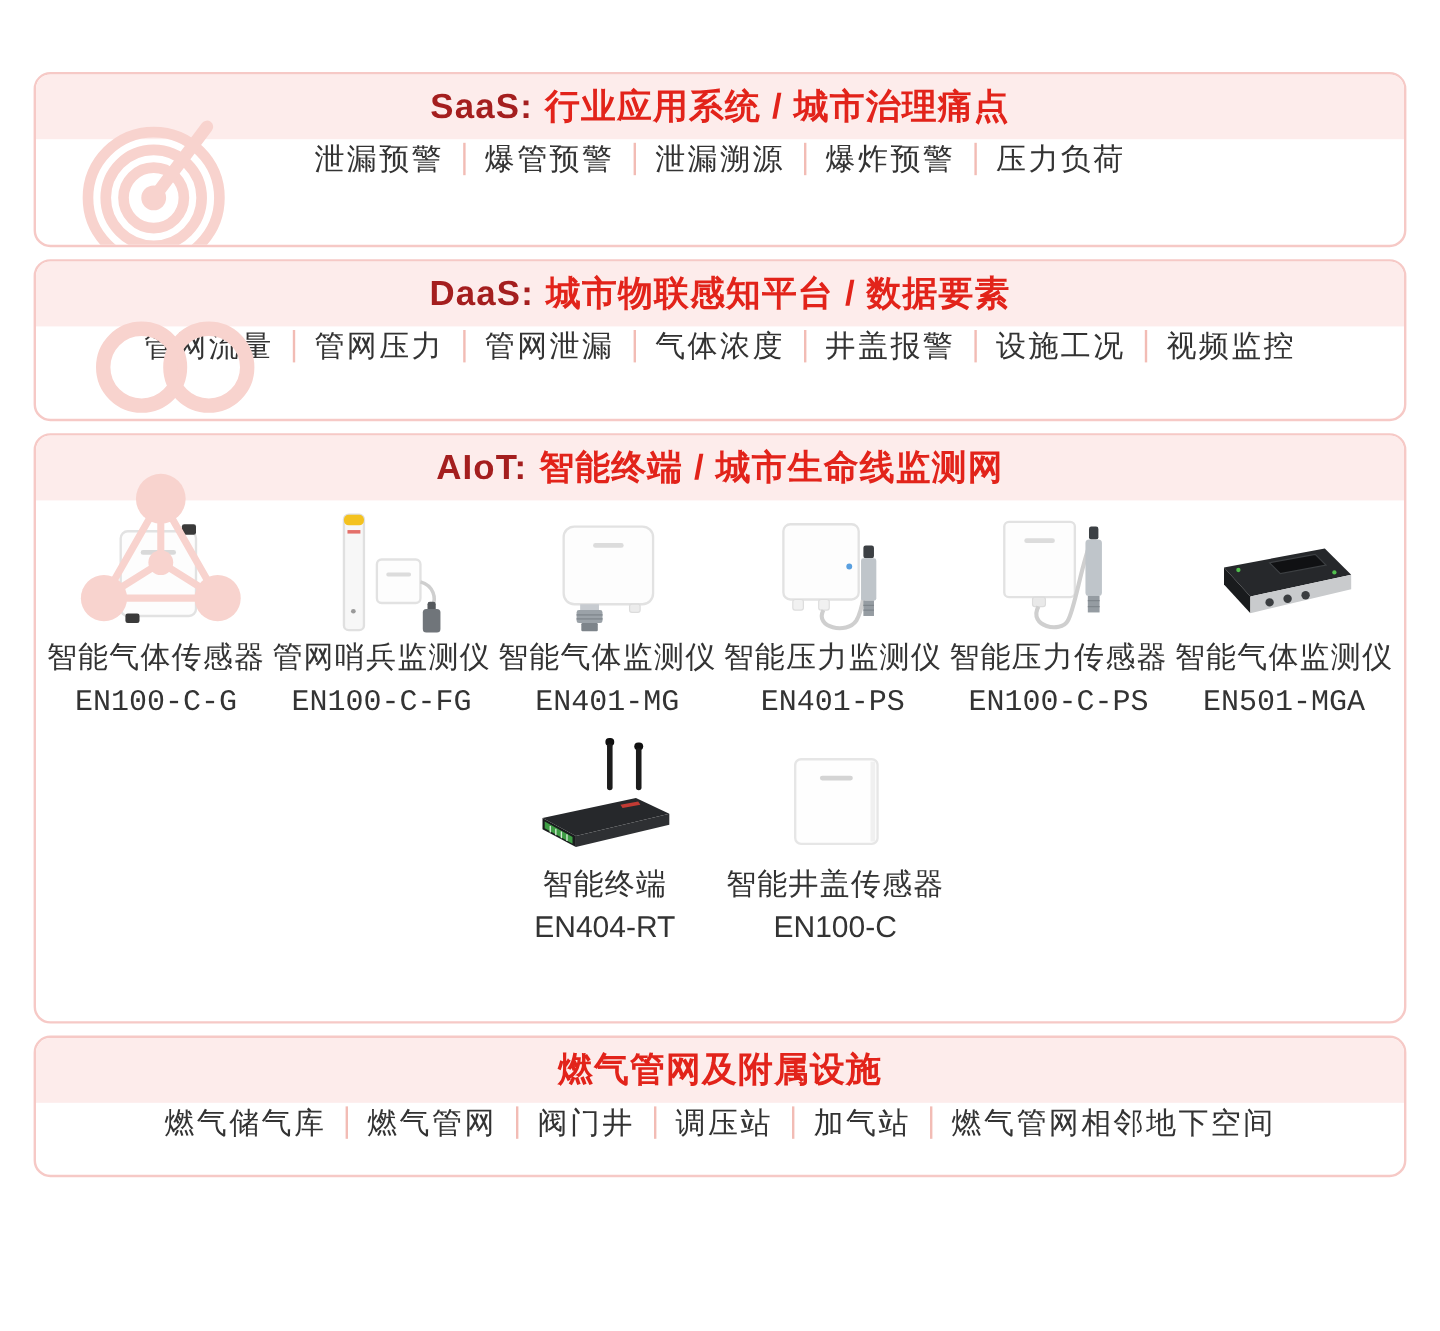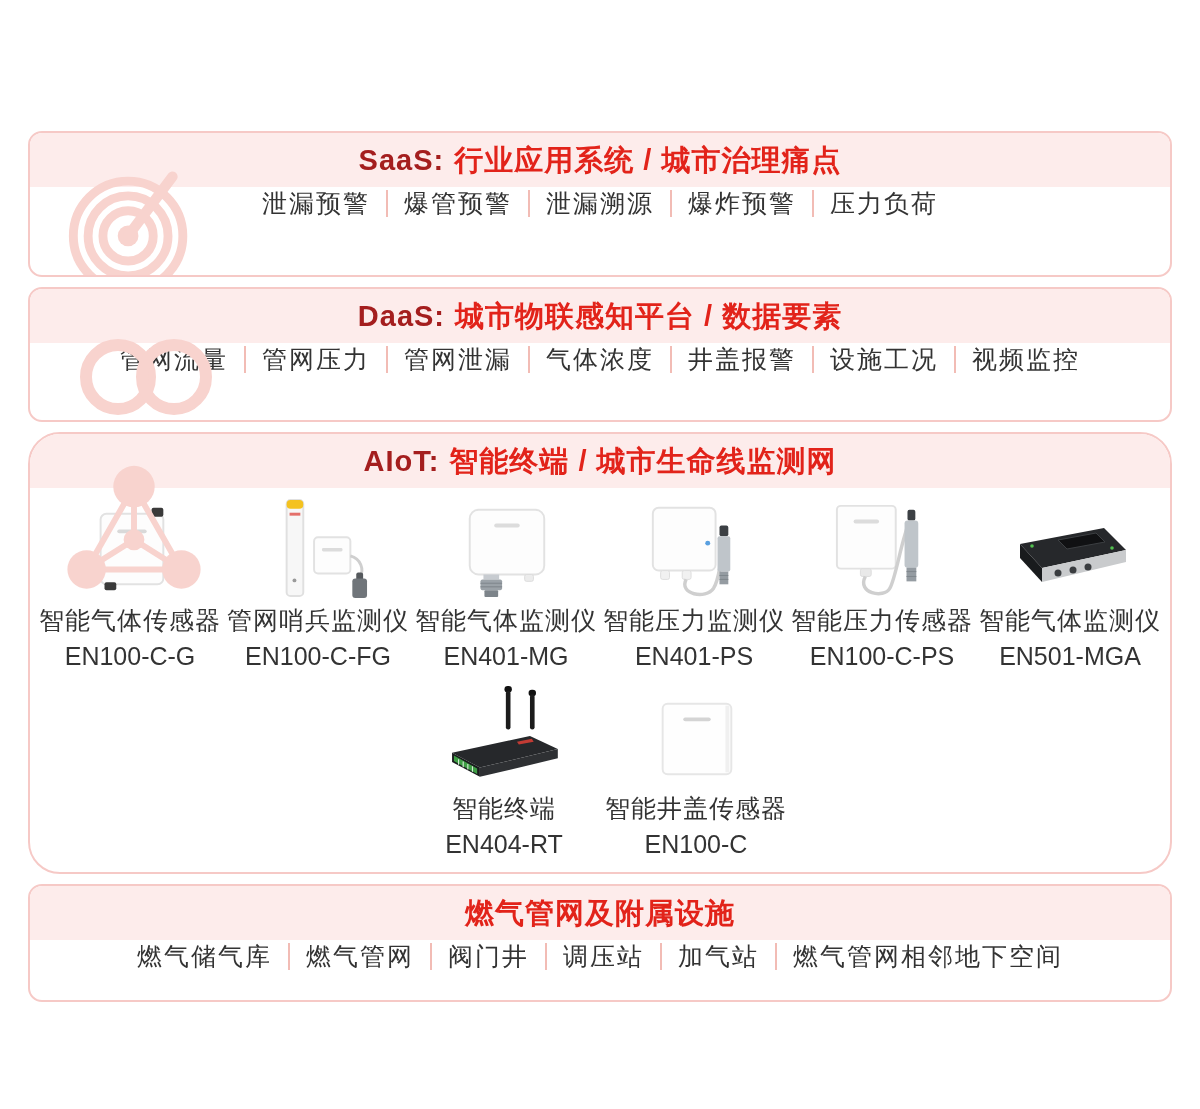--- a/index.html
+++ b/index.html
@@ -10,30 +10,30 @@
     --watermark:#f8d3ce;
     --separator:#f2bcb5;
     --text:#333333;
   }
   *{box-sizing:border-box;}
   html,body{margin:0;padding:0;}
   body{
     width:1200px;height:1109px;background:#ffffff;overflow:hidden;
     font-family:"Liberation Sans","DejaVu Sans",sans-serif;
   }
-  .stack{padding:104px 28px 0;margin-top:27px;}
+  .stack{padding:60px 28px 0;}
   .box{
     position:relative;width:1144px;margin-bottom:10px;
     border:2px solid var(--box-border);border-radius:14px;
     background:#ffffff;overflow:hidden;
     display:flex;flex-direction:column;
   }
   .box-saas{height:146px;}
   .box-daas{height:135px;}
-  .box-aiot{height:442px;border-radius:32px;}
+  .box-aiot{height:492px;}
   .box-infra{height:118px;}
   .band{
     height:54px;flex:0 0 54px;background:var(--band-bg);
     display:flex;align-items:center;justify-content:center;
   }
   .title{margin:0;font-size:29px;font-weight:bold;letter-spacing:1px;line-height:1;}
   .tp{color:var(--dark-red);margin-right:10px;}
   .tr{color:var(--accent-red);}
   .items{
     flex:1;display:flex;justify-content:center;
@@ -45,21 +45,21 @@
     background:var(--separator);
   }
   .wm{
     position:absolute;left:30px;top:20px;width:148px;height:148px;
     pointer-events:none;
   }
   .wm svg{width:100%;height:100%;}
   .wm-daas{top:28px;width:170px;height:120px;}
   
   .prow{display:flex;}
-  .prow1{justify-content:flex-end;padding:10px 6px 0;}
+  .prow1{justify-content:flex-end;padding:10px 6px 0;font-family:Liberation Mono, monospace;}
   .prow2{justify-content:center;padding-top:14px;}
   .product{width:188px;text-align:center;flex:0 0 auto;}
   .prow2 .product{width:192px;}
   .pimg{height:102px;display:flex;align-items:flex-end;justify-content:center;}
   .pimg svg{display:block;}
   .pname{font-size:25px;color:var(--text);margin-top:5px;letter-spacing:1px;line-height:31px;}
   .pmodel{font-size:25px;color:var(--text);margin-top:5px;line-height:31px;}
 </style>
 </head>
 <body>

